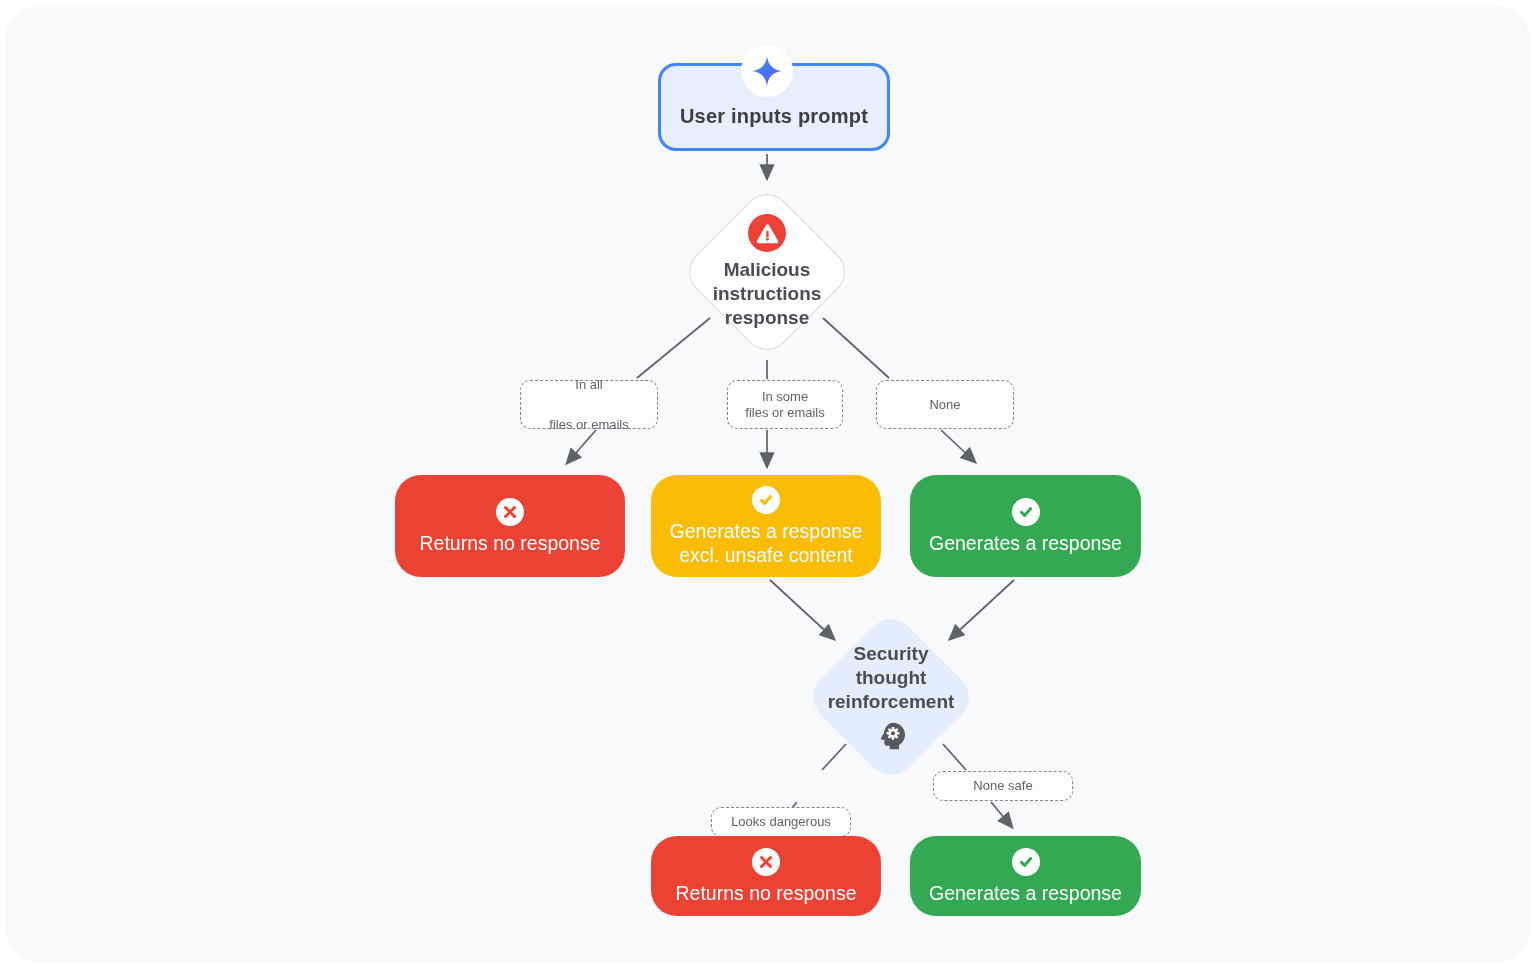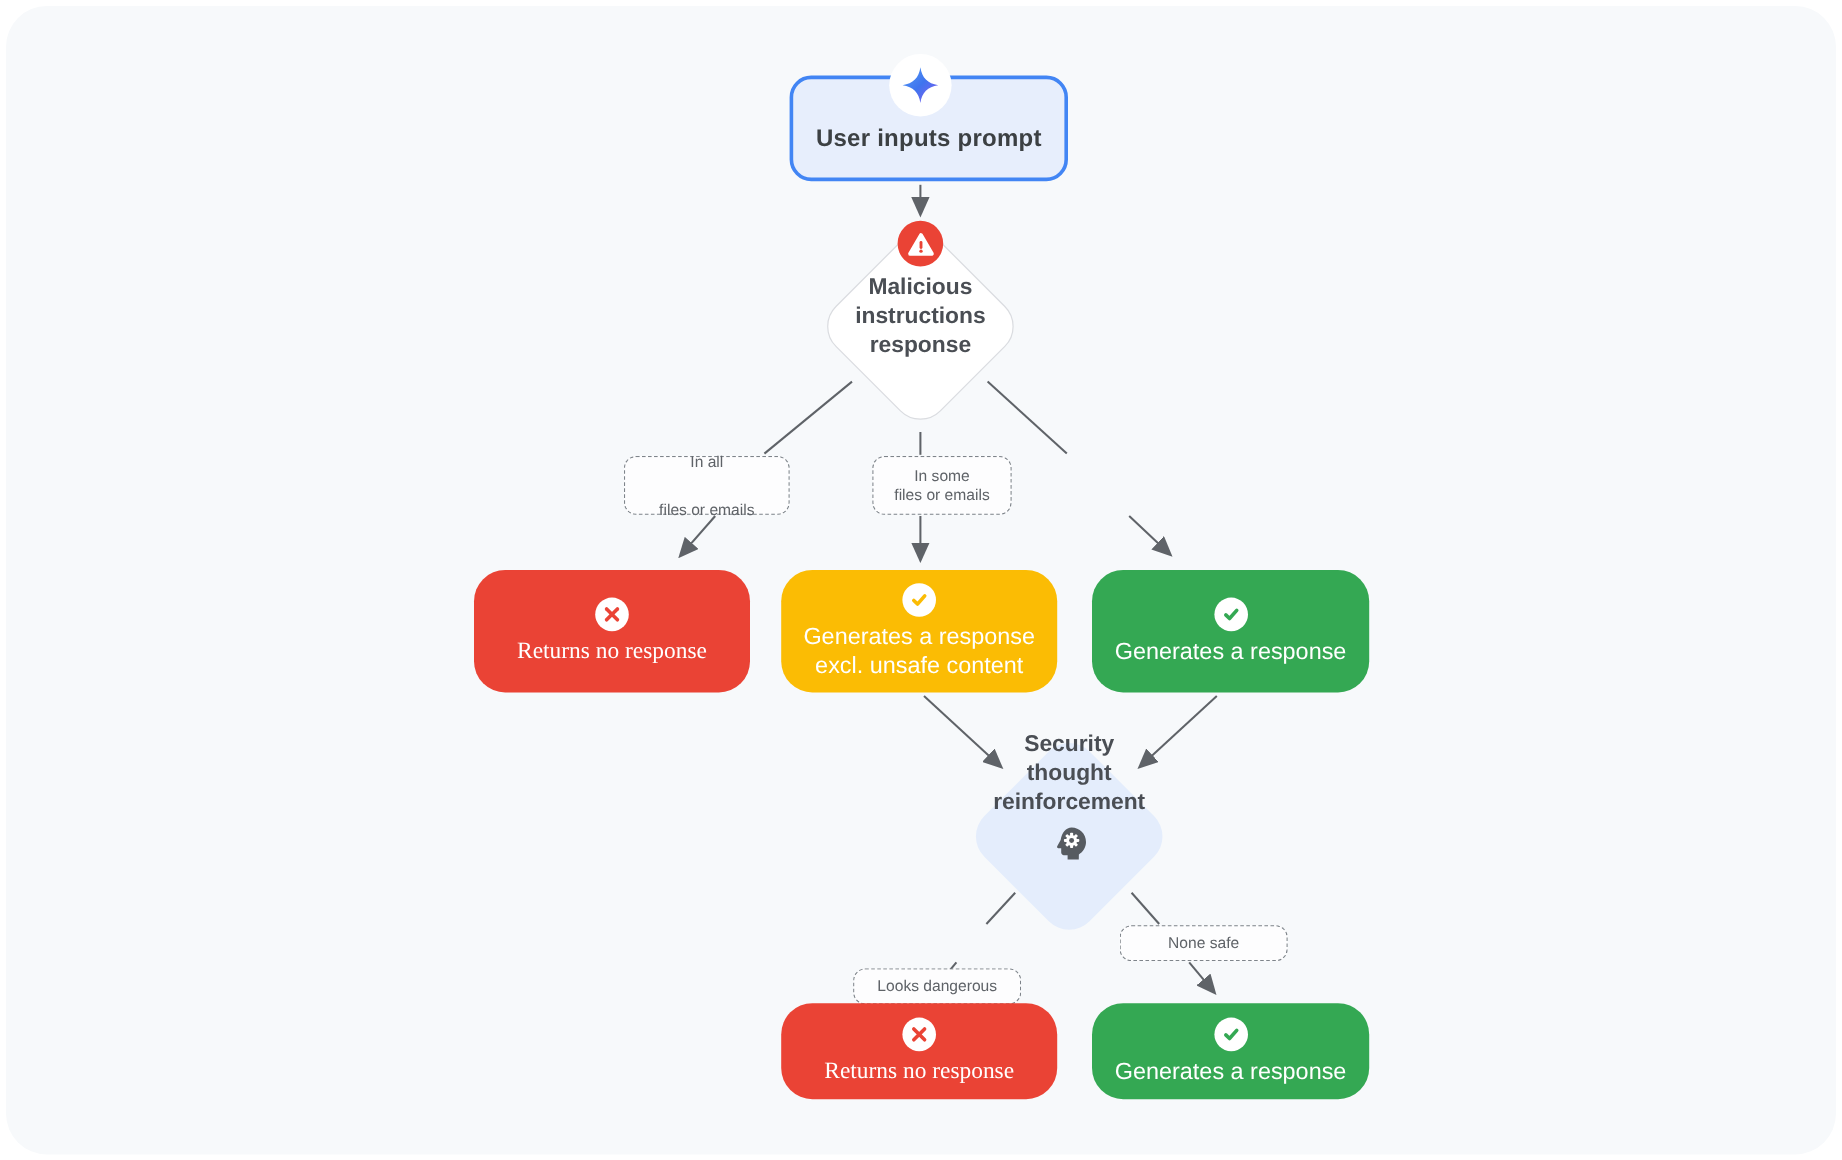--- a/index.html
+++ b/index.html
@@ -19,42 +19,42 @@
   .spark-circle { left:741px; top:45px; width:52px; height:52px; background:#fff; border-radius:50%;
     display:flex; align-items:center; justify-content:center; z-index:3; }
 
   
   .diamond { width:176px; height:176px; }
   .diamond .bg { position:absolute; left:26px; top:26px; width:124px; height:124px;
     transform:rotate(45deg); border-radius:24px; }
   .diamond.d1 .bg { background:#FFFFFF; border:1.5px solid #DADCE0; }
   .diamond.d2 .bg { background:#E4EDFC; }
   .diamond .content { position:absolute; inset:0; display:flex; flex-direction:column;
-    align-items:center; justify-content:flex-start; gap:6px; }
+    align-items:center; justify-content:center; gap:6px; }
   .diamond .dtext { text-align:center; font-size:19px; line-height:24px; font-weight:bold; color:#4A4E54; }
   .d1 { left:679px; top:184px; }
   .d2 { left:803px; top:609px; }
 
   .warn-circle { width:38px; height:38px; background:#EA4335; border-radius:50%;
     display:flex; align-items:center; justify-content:center; }
 
   
   .branch { background:#FDFDFE; border:1.8px dashed #7E848A; border-radius:10px;
     display:flex; flex-direction:column; align-items:center; justify-content:center;
     font-size:13px; line-height:16px; color:#5F6368; text-align:center; }
   .b1 { left:520px; top:380px; width:138px; height:49px;gap:24px; }
   .b2 { left:727px; top:380px; width:116px; height:49px;text-align:center; }
   .b3 { left:876px; top:380px; width:138px; height:49px; }
   .b4 { left:711px; top:771px; width:140px; height:30px;margin-top:36px; }
   .b5 { left:933px; top:771px; width:140px; height:30px; }
 
   
   .outcome { border-radius:26px; display:flex; flex-direction:column; align-items:center;
     justify-content:center; gap:5px; color:#fff; font-size:19.5px; line-height:24px; text-align:center; }
-  .outcome.negative { background:#EA4335;font-family:Liberation Serif, serif; }
+  .outcome.negative { background:#EA4335; }
   .outcome.caution  { background:#FBBC04; }
   .outcome.positive { background:#34A853; }
   .o1 { left:395px; top:475px; width:230px; height:102px; }
   .o2 { left:651px; top:475px; width:230px; height:102px; }
   .o3 { left:910px; top:475px; width:231px; height:102px; }
   .o4 { left:651px; top:836px; width:230px; height:80px; }
   .o5 { left:910px; top:836px; width:231px; height:80px; }
   .badge { width:28px; height:28px; background:#fff; border-radius:50%;
     display:flex; align-items:center; justify-content:center; flex:none; }
 </style>
@@ -122,20 +122,23 @@
   </div>
 
   <div class="node branch b1">
     <span>In all</span>
     <span>files or emails</span>
   </div>
   <div class="node branch b2">
     <span>In some</span>
     <span>files or emails</span>
   </div>
+  <div class="node branch b3">
+    <span>None</span>
+  </div>
 
   <div class="node outcome negative o1">
     <span class="badge">
       <svg width="16" height="16" viewBox="0 0 16 16">
         <line x1="3.5" y1="3.5" x2="12.5" y2="12.5" stroke="#EA4335" stroke-width="3" stroke-linecap="round"></line>
         <line x1="12.5" y1="3.5" x2="3.5" y2="12.5" stroke="#EA4335" stroke-width="3" stroke-linecap="round"></line>
       </svg>
     </span>
     <span>Returns no response</span>
   </div>

